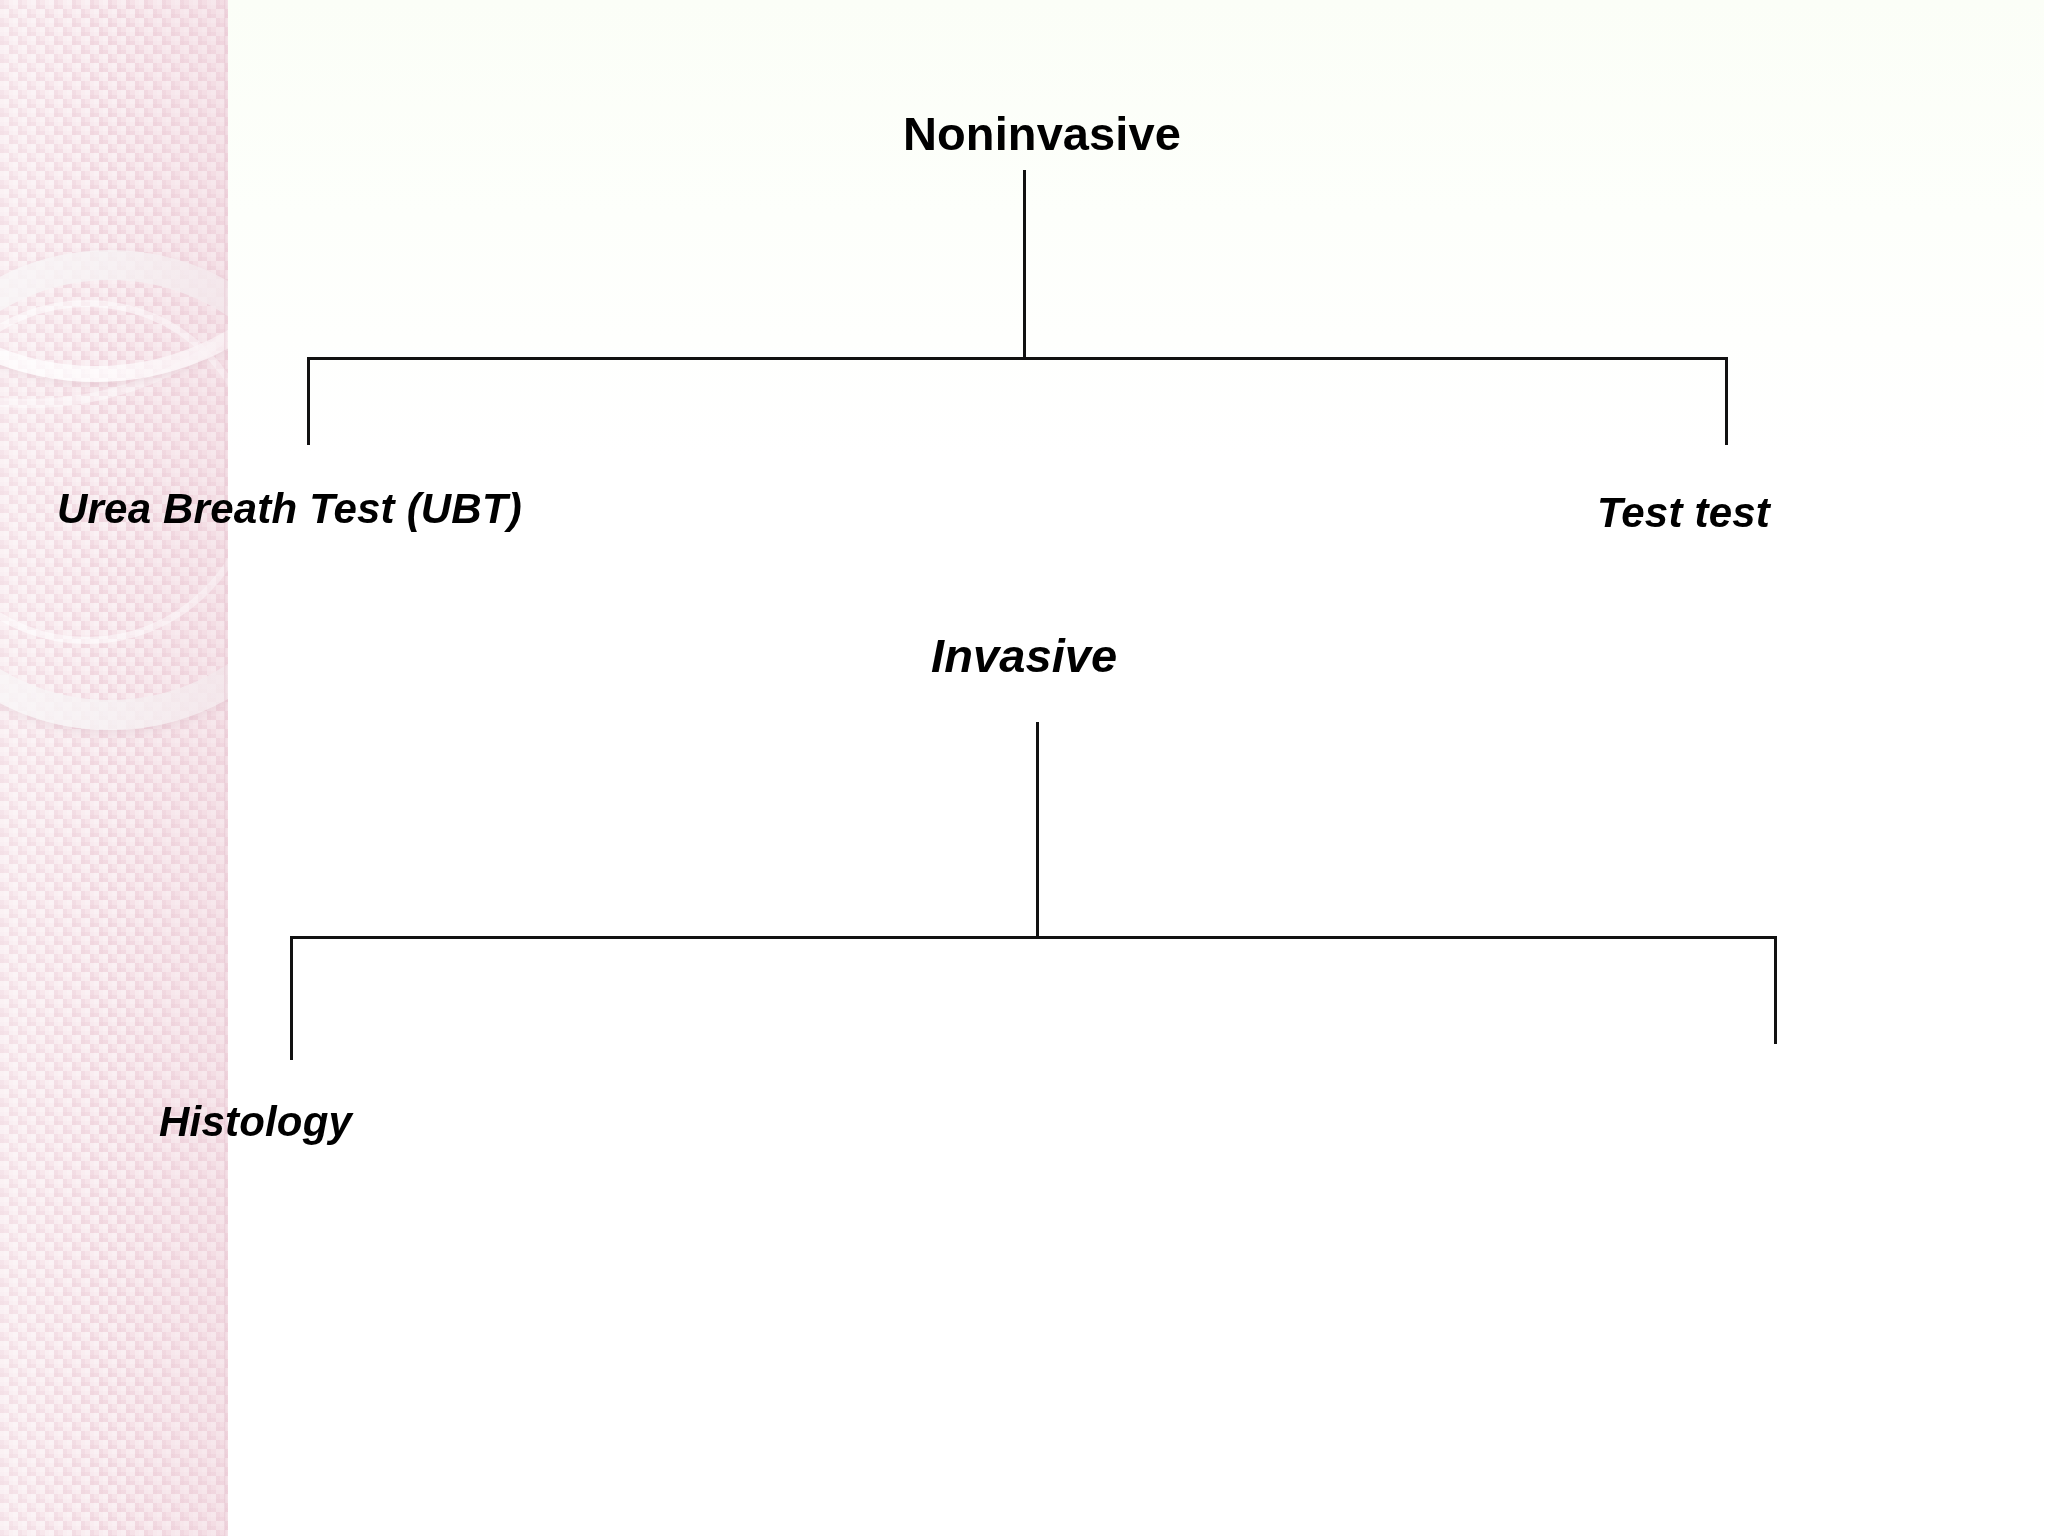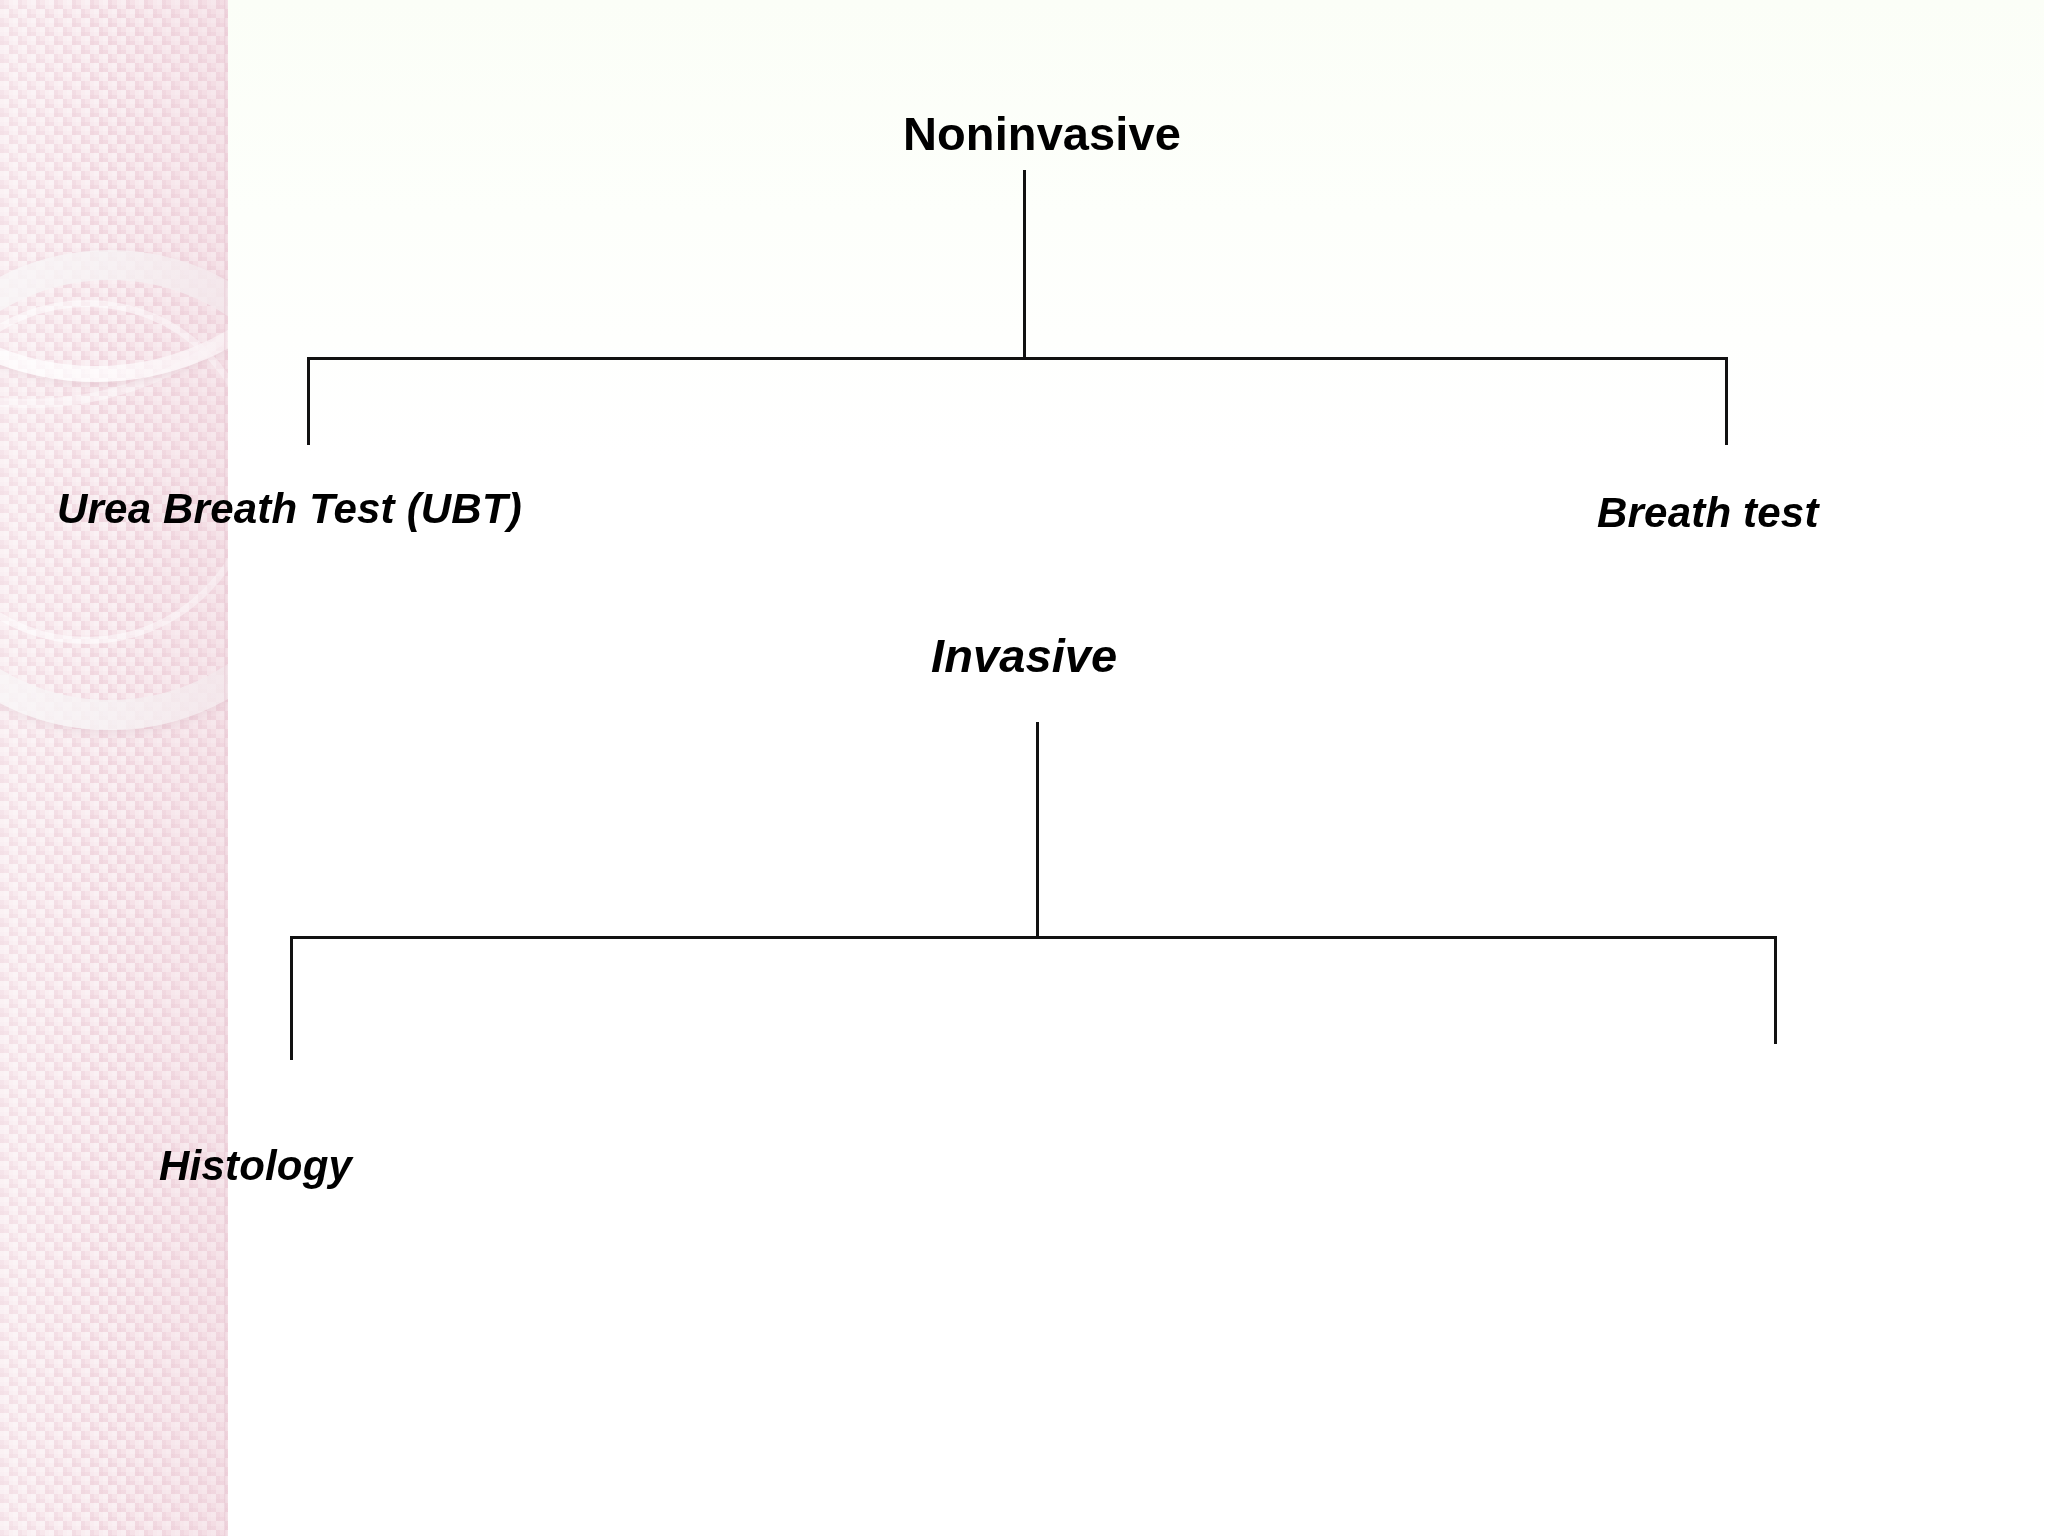--- a/index.html
+++ b/index.html
@@ -131,28 +131,28 @@
   <div class="conn conn-v" style="left:1023px; top:170px; height:190px;"></div>
 
   <div class="conn conn-h" style="left:307px; top:357px; width:1421px;"></div>
 
   <div class="conn conn-v" style="left:307px; top:357px; height:88px;"></div>
 
   <div class="conn conn-v" style="left:1725px; top:357px; height:88px;"></div>
 
   <div class="node-label node-leaf" style="left:57px; top:488px;">Urea Breath Test (UBT)</div>
 
-  <div class="node-label node-leaf" style="left:1597px; top:492px;">Breath test</div>
+  <div class="node-label node-leaf" style="left:1597px; top:492px;">Test test</div>
 
   <div class="node-label node-root" style="left:931px; top:632px;font-style:italic;">Invasive</div>
 
   <div class="conn conn-v" style="left:1036px; top:722px; height:217px;"></div>
 
   <div class="conn conn-h" style="left:290px; top:936px; width:1487px;"></div>
 
   <div class="conn conn-v" style="left:290px; top:936px; height:124px;"></div>
 
   <div class="conn conn-v" style="left:1774px; top:936px; height:108px;"></div>
 
-  <div class="node-label node-leaf" style="left:159px; top:1101px;margin-top:44px;">Histology</div>
+  <div class="node-label node-leaf" style="left:159px; top:1101px;">Histology</div>
 
 
 </div>
 
 </body></html>

